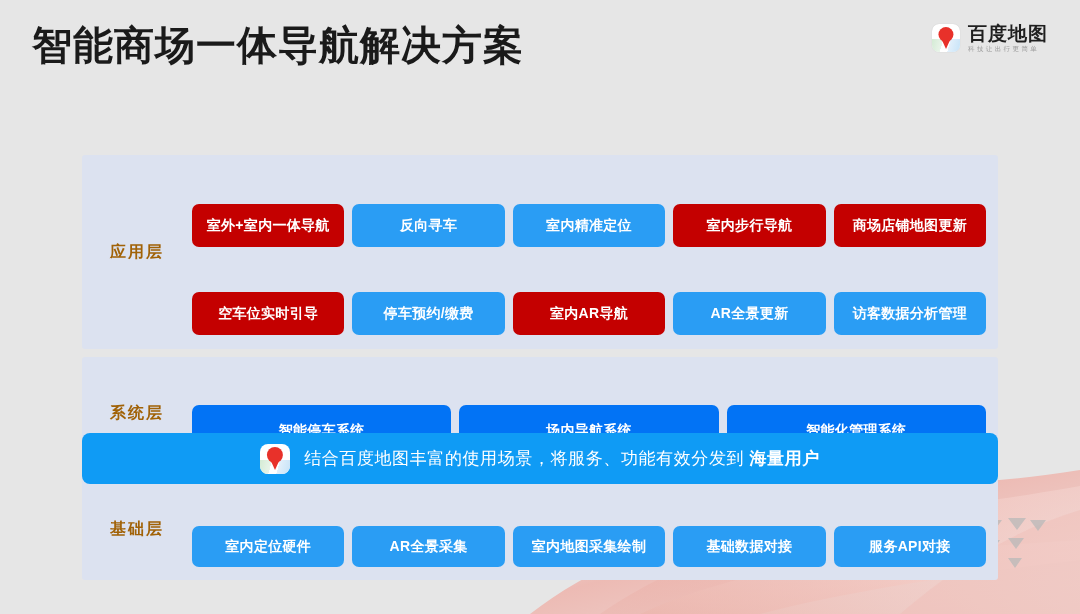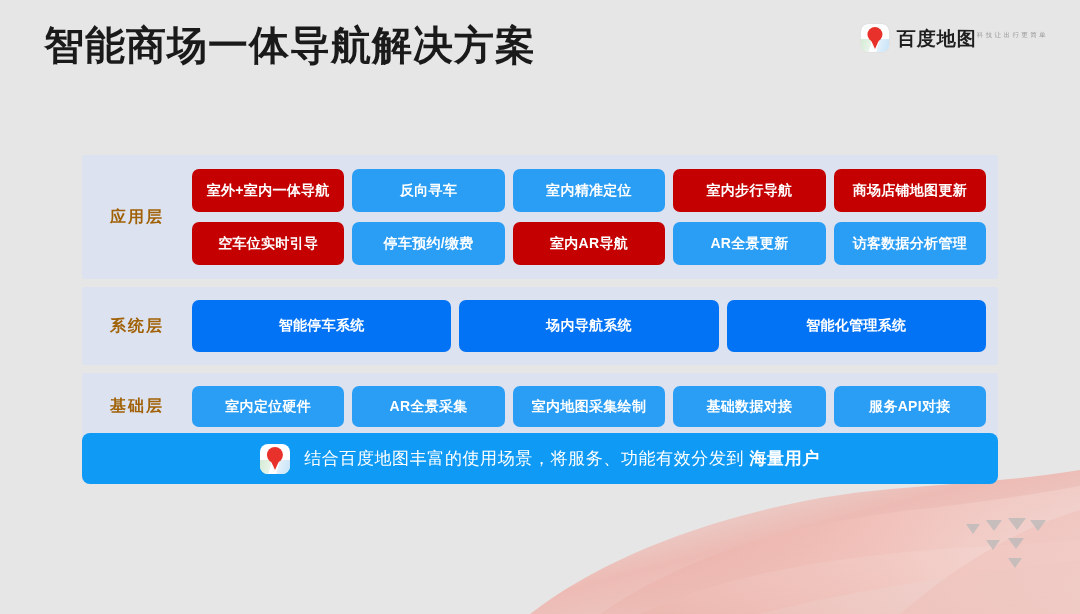--- a/index.html
+++ b/index.html
@@ -34,42 +34,41 @@
   }
   .page-title {
     position: absolute;
     left: 32px;
     top: 18px;
     font-size: 40px;
     font-weight: 700;
     color: #1a1a1a;
     letter-spacing: 1px;
     white-space: nowrap;
-    margin-left: 12px;
   }
   .brand {
     position: absolute;
     right: 32px;
     top: 24px;
     display: flex;
     align-items: center;
     gap: 8px;
   }
   .brand-mark {
     width: 28px; height: 28px;
     border-radius: 7px;
     background: #ffffff;
     position: relative;
     box-shadow: 0 0 1px rgba(0,0,0,.18);
     overflow: hidden;
     flex: 0 0 auto;
   }
   .brand-text {
     display: flex;
-    flex-direction: row;
+    flex-direction: column;
     justify-content: flex-start;
     line-height: 1;
   }
   .brand-name {
     font-size: 19px;
     font-weight: 700;
     color: #1f1f1f;
     letter-spacing: 1px;
   }
   .brand-tag {
@@ -109,20 +108,21 @@
   .layer-body {
     flex: 1 1 auto;
     display: flex;
     flex-direction: column;
     gap: 10px;
     padding: 14px 12px 14px 0;
   }
   .card-row {
     display: flex;
     gap: 8px;
+    margin-top: 35px;
   }
   .card {
     flex: 1 1 0;
     height: 43px;
     border-radius: 7px;
     display: flex;
     align-items: center;
     justify-content: center;
     color: #ffffff;
     font-size: 14px;

